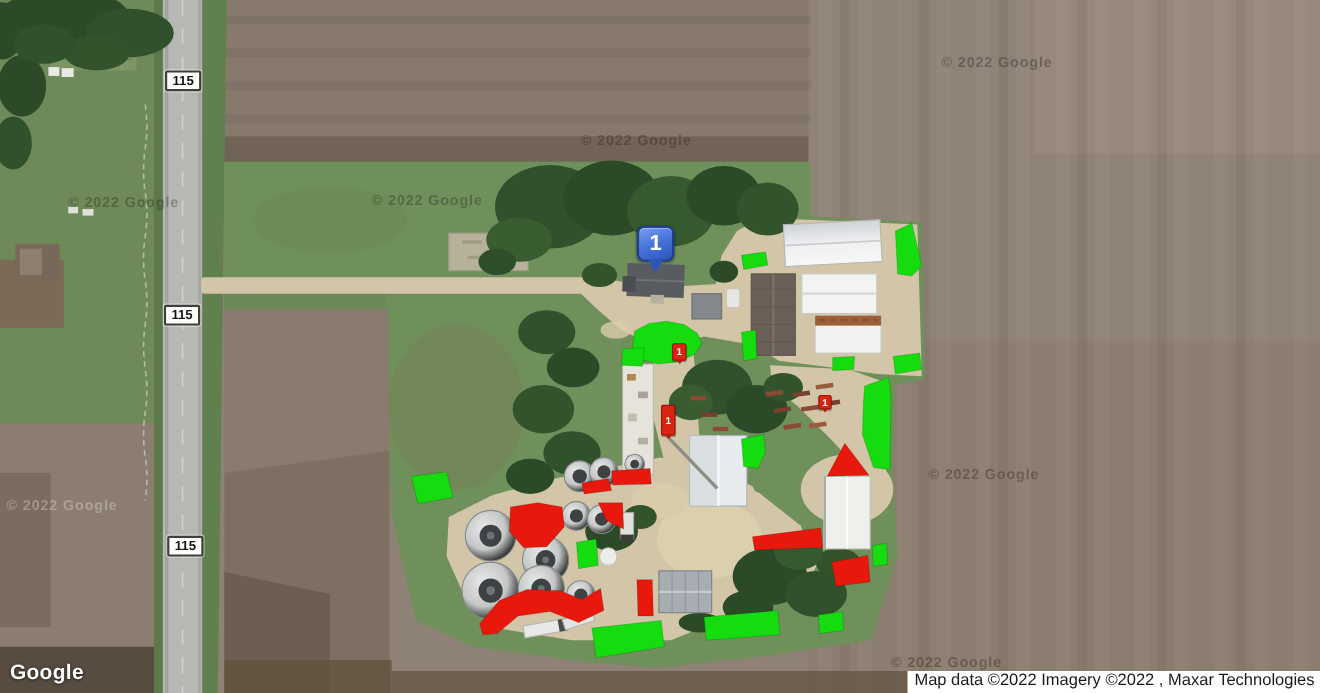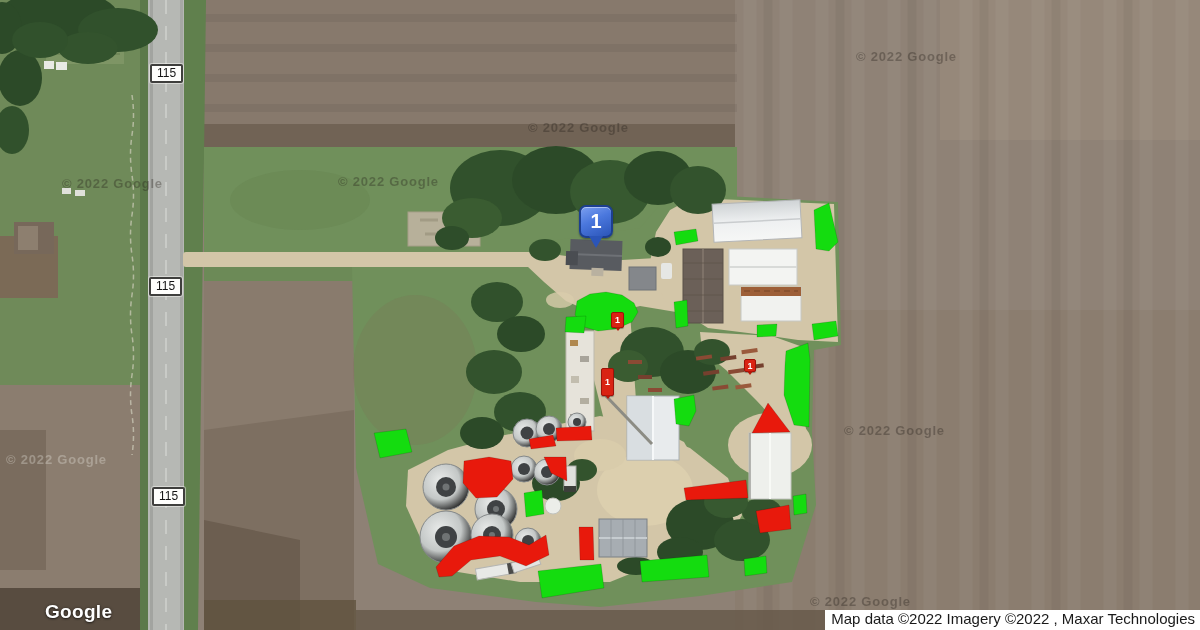--- a/index.html
+++ b/index.html
@@ -4,21 +4,21 @@
 <style>
   html,body{margin:0;padding:0;background:#222;}
   .wrap{position:relative;width:1200px;height:630px;overflow:hidden;
         font-family:"Liberation Sans",sans-serif;background:#8e8175;}
   .wrap svg.base{position:absolute;left:0;top:0;display:block;}
   .layer{position:absolute;left:0;top:0;width:1200px;height:630px;}
 
   
   .shield{position:absolute;width:33px;height:19px;box-sizing:border-box;
     background:var(--shield-bg,#fefefc);border:2px solid var(--shield-border,#3f3f3d);
-    border-radius:2px;color:#151515;font-weight:normal;font-size:12px;line-height:14px;
+    border-radius:2px;color:#151515;font-weight:bold;font-size:12px;line-height:14px;
     text-align:center;box-shadow:0 0 0 1px rgba(250,250,245,.5);}
 
   
   .marker{position:absolute;left:579px;top:205px;width:34px;height:33px;box-sizing:border-box;
     background:linear-gradient(155deg,var(--marker-top,#7b9ff0) 0%,#4a77dd 45%,var(--marker-bottom,#2b55b8) 100%);
     border:2px solid #1d3f8f;border-radius:7px;color:#fff;font-weight:bold;font-size:20px;
     line-height:28px;text-align:center;box-shadow:inset 0 1px 0 rgba(255,255,255,.45),0 1px 2px rgba(0,0,0,.4);}
   .marker::after{content:"";position:absolute;left:50%;top:100%;transform:translateX(-50%);
     border-left:7px solid transparent;border-right:7px solid transparent;
     border-top:12px solid #2b55b8;}
@@ -31,21 +31,21 @@
   .mini::after{content:"";position:absolute;left:50%;top:100%;transform:translateX(-50%);
     border-left:3px solid transparent;border-right:3px solid transparent;
     border-top:4px solid #b51708;}
 
   
   .watermark{position:absolute;font-size:13px;font-weight:bold;letter-spacing:.8px;
     color:rgba(35,28,22,.34);white-space:nowrap;}
   .watermark.light{color:rgba(245,245,240,.30);}
 
   .glogo{position:absolute;left:9px;top:601px;color:#fff;font-size:19px;font-weight:bold;
-    letter-spacing:.3px;text-shadow:0 1px 2px rgba(0,0,0,.55),0 0 3px rgba(0,0,0,.35);margin-left:36px;}
+    letter-spacing:.3px;text-shadow:0 1px 2px rgba(0,0,0,.55),0 0 3px rgba(0,0,0,.35);}
   .attrib{position:absolute;right:0;bottom:0;height:18px;line-height:16px;background:#ffffff;
     color:#1a1a1a;font-size:15px;padding:1px 5px 1px 6px;white-space:nowrap;}
 </style>
 </head>
 <body>
 
 <div class="wrap">
 
   <svg class="base" width="1200" height="630" viewBox="0 0 1200 630">
     <defs>

